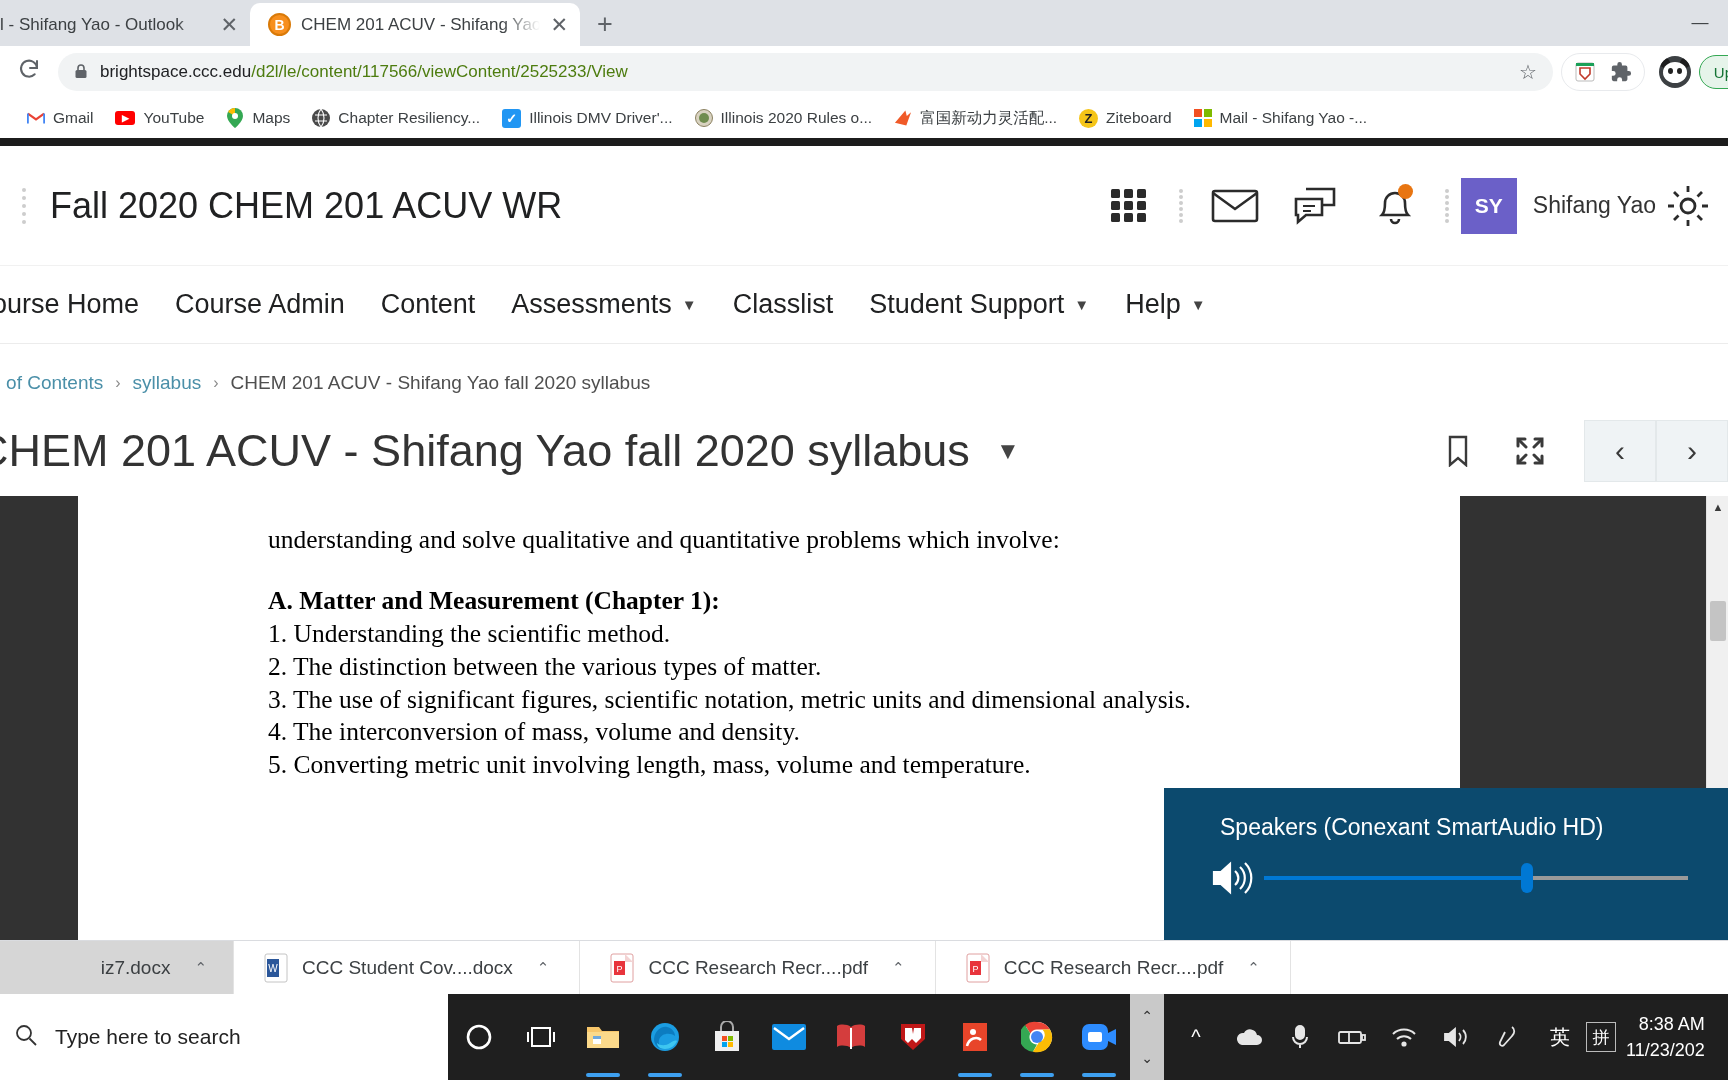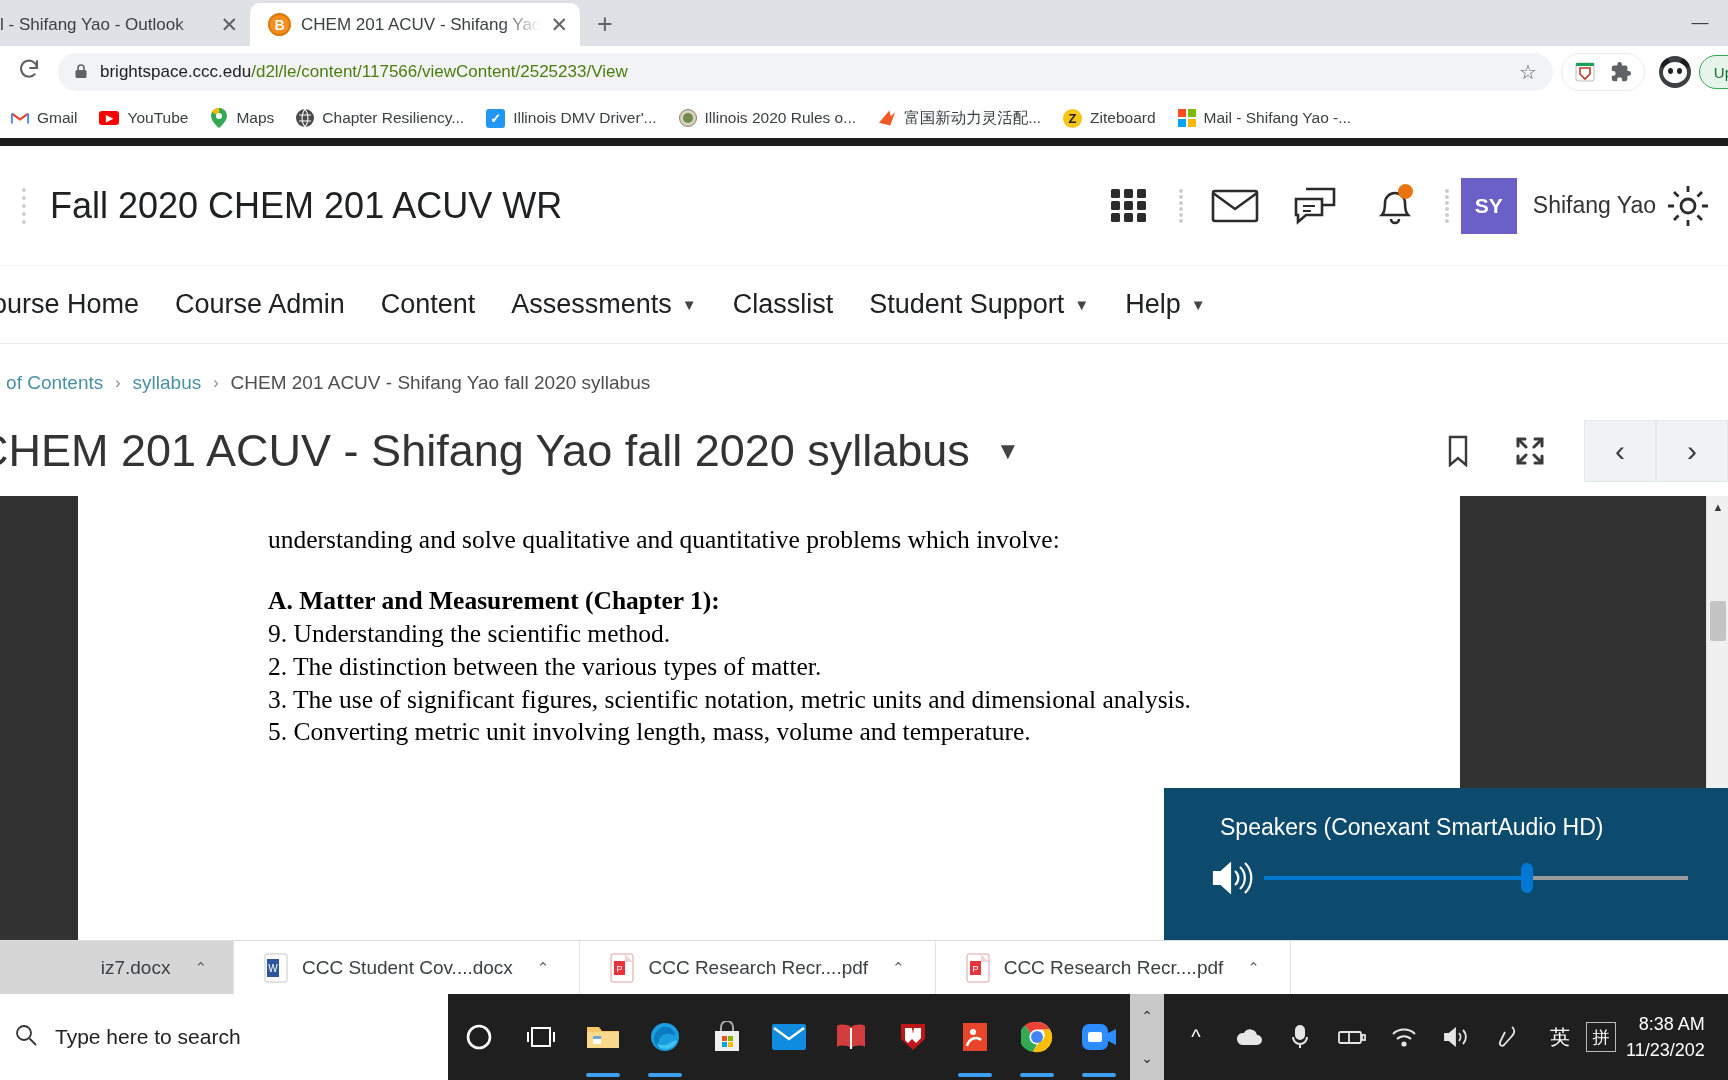--- a/index.html
+++ b/index.html
@@ -82,21 +82,21 @@
   .panda-ear { position:absolute; width:10px; height:10px; background:#1d1d1d; border-radius:50%; top:2px;}
   .update-pill {
     height: 34px; border: 1px solid #34a853; border-radius: 17px; color: #137333;
     display: flex; align-items: center; padding: 0 14px; font-size: 15px;
     margin-right: -20px; background: #e6f4ea; cursor: pointer; white-space: nowrap;
   }
 
   
   .bookmarks {
     position: absolute; left: 0; top: 98px; width: 1728px; height: 40px;
-    background: #fff; display: flex; align-items: center; gap: 0;
+    background: #fff; display: flex; align-items: center; padding-left: 16px; gap: 0;
   }
   .bm { display: flex; align-items: center; gap: 8px; padding: 0 11px; height: 30px; cursor: pointer; }
   .bm-label { font-size: 15.5px; color: #3c4043; white-space: nowrap; }
   .bmicon { width: 18px; height: 18px; flex: none; display:flex; align-items:center; justify-content:center;
             font-size: 13px; font-weight: bold; border-radius: 3px; }
 
   
   .page { position: absolute; left: 0; top: 138px; width: 1728px; height: 802px; background: #fff; overflow: hidden; }
   .blackbar { height: 8px; background: #1c1c1c; }
 
@@ -477,23 +477,24 @@
       </span>
     </span>
   </div>
 
   <div class="viewer">
     <div class="viewer-left"></div>
     <div class="doc-page">
       <p>understanding and solve qualitative and quantitative problems which involve:</p>
       <div class="doc-gap"></div>
       <p class="doc-bold">A.  Matter and Measurement (Chapter 1):</p>
-      <p>9.  Understanding the scientific method.</p>
+      <p>1.  Understanding the scientific method.</p>
       <p>2.  The distinction between the various types of matter.</p>
       <p>3.  The use of significant figures, scientific notation, metric units and dimensional analysis.</p>
+      <p>4.  The interconversion of mass, volume and density.</p>
       <p>5.  Converting metric unit involving length, mass, volume and temperature.</p>
     </div>
     <div class="viewer-right"></div>
     <div class="vscroll">
       <div class="vscroll-up">▲</div>
       <div class="vscroll-thumb"></div>
     </div>
   </div>
 </div>
 

